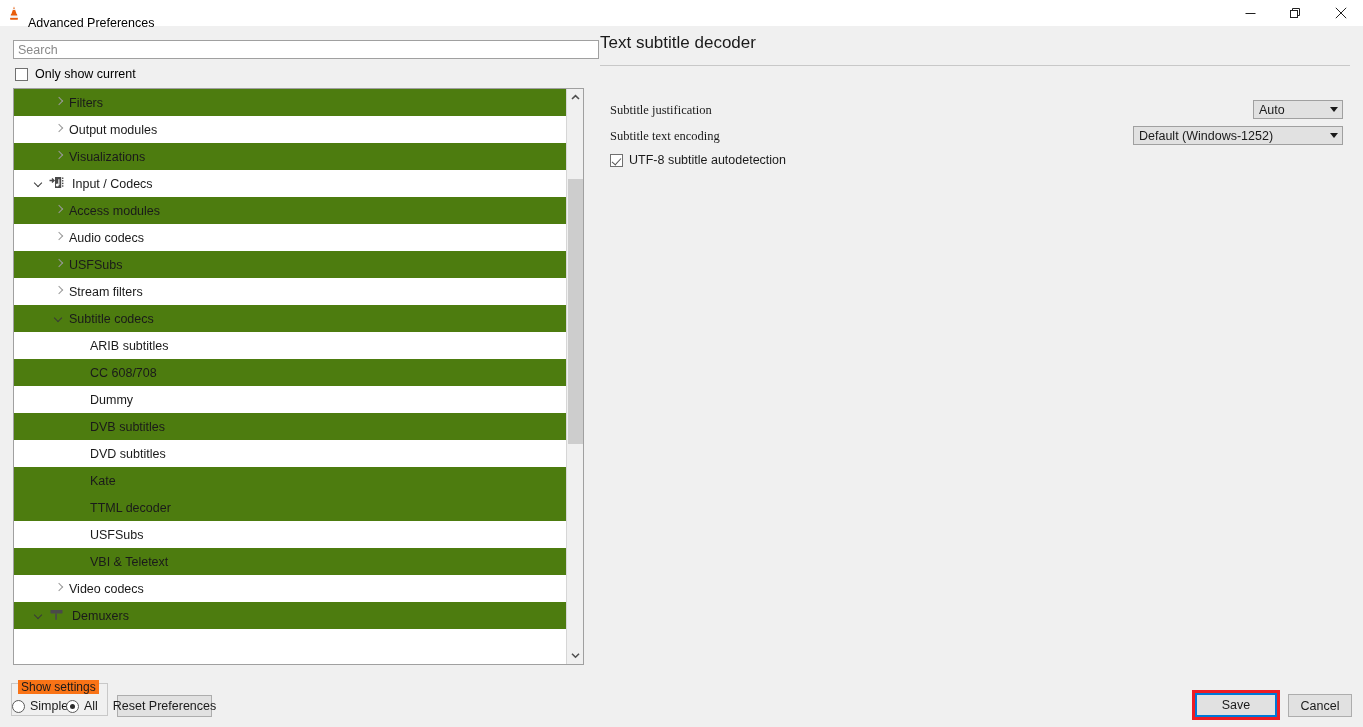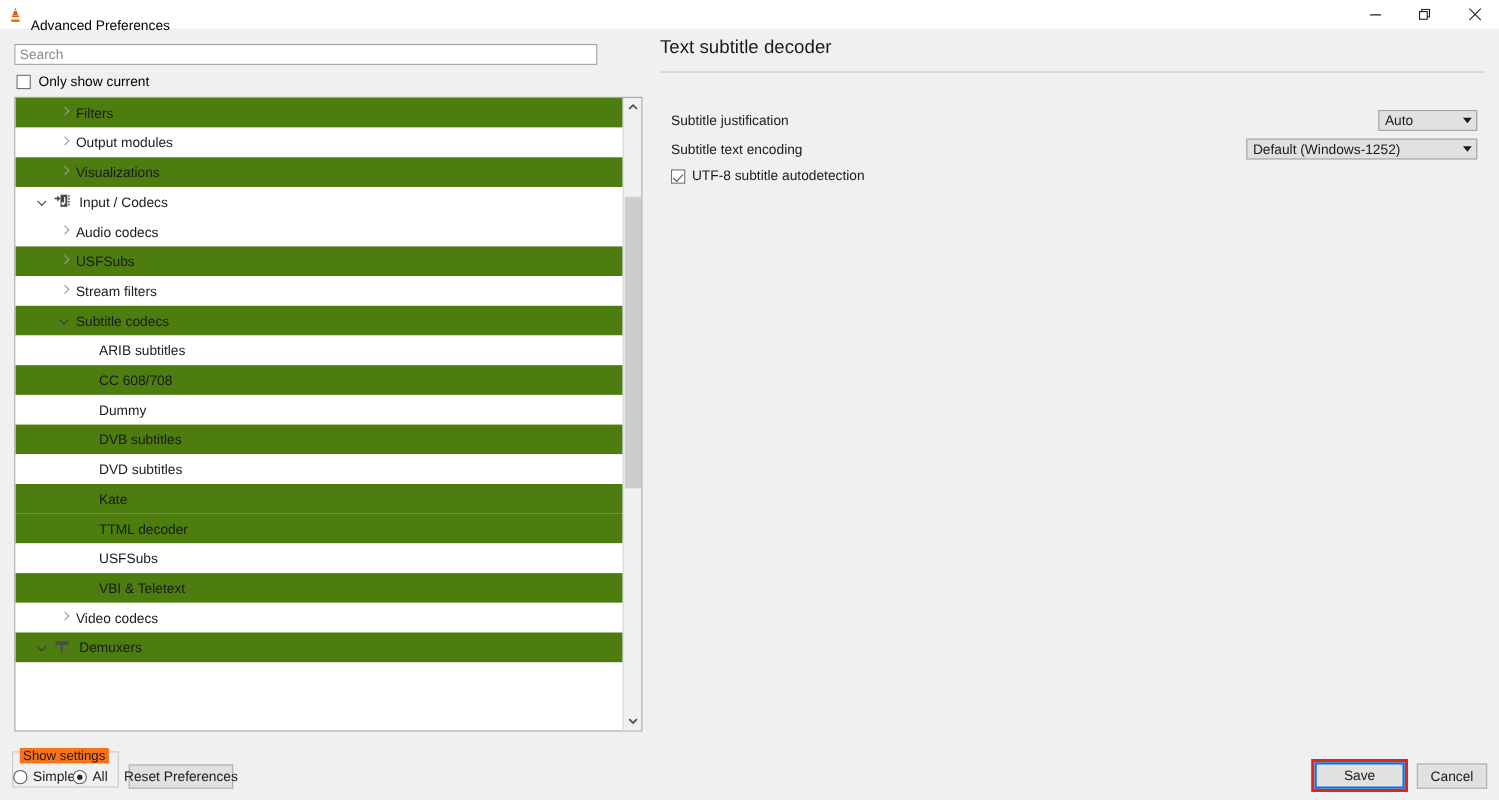--- a/index.html
+++ b/index.html
@@ -39,21 +39,21 @@
   .win-btn {
     width: 45px; height: 26px;
     display: flex; align-items: center; justify-content: center;
     color: #202020;
   }
   .win-btn svg { display: block; }
 
   
   .search-box {
     position: absolute; left: 13px; top: 40px;
-    width: 530px; height: 19px;
+    width: 586px; height: 19px;
     background: #ffffff;
     border: 1px solid #a0a0a0;
     box-sizing: border-box;
     font-size: 12.5px; color: #808080;
     line-height: 17px;
     padding-left: 4px;
     outline: none;
   }
   .search-box::placeholder { color: #8a8a8a; opacity: 1; }
 
@@ -166,20 +166,21 @@
   }
   .panel-rule {
     position: absolute; left: 600px; top: 65px;
     width: 750px; height: 1px;
     background: #c8c8c8;
   }
   .opt-label {
     position: absolute;
     font-size: 12.5px; color: #1a1a1a;
     white-space: nowrap;
+    font-family: Liberation Serif, serif;
   }
   .combo {
     position: absolute;
     height: 19px;
     background: #e1e1e1;
     border: 1px solid #a0a0a0;
     box-sizing: border-box;
     display: flex; align-items: center;
     font-size: 12.5px; color: #1a1a1a;
   }
@@ -337,20 +338,26 @@
               <rect x="13" y="2.5" width="1.4" height="1.4" fill="#4a4a4a"></rect>
               <rect x="13" y="5.1" width="1.4" height="1.4" fill="#4a4a4a"></rect>
               <rect x="13" y="7.7" width="1.4" height="1.4" fill="#4a4a4a"></rect>
               <rect x="13" y="10.3" width="1.4" height="1.4" fill="#4a4a4a"></rect>
               <circle cx="8.3" cy="10.1" r="1.5" fill="#ffffff"></circle>
               <rect x="9.3" y="4.3" width="1.1" height="5.8" fill="#ffffff"></rect>
             </svg></span>
           <span style="width: 6px; flex: 0 0 auto;"></span>
           <span class="row-label">Input / Codecs</span>
         </div>
+        <div class="row alt">
+          <span class="indent" style="display: inline-block; flex: 0 0 auto; width: 40px;"></span>
+          <span class="arrow right" style="position: relative; z-index: 2;"></span>
+          <span style="width: 4px; flex: 0 0 auto;"></span>
+          <span class="row-label">Access modules</span>
+        </div>
         <div class="row plain">
           <span class="indent" style="display: inline-block; flex: 0 0 auto; width: 40px;"></span>
           <span class="arrow right" style="position: relative; z-index: 2;"></span>
           <span style="width: 4px; flex: 0 0 auto;"></span>
           <span class="row-label">Audio codecs</span>
         </div>
         <div class="row alt">
           <span class="indent" style="display: inline-block; flex: 0 0 auto; width: 40px;"></span>
           <span class="arrow right" style="position: relative; z-index: 2;"></span>
           <span style="width: 4px; flex: 0 0 auto;"></span>

